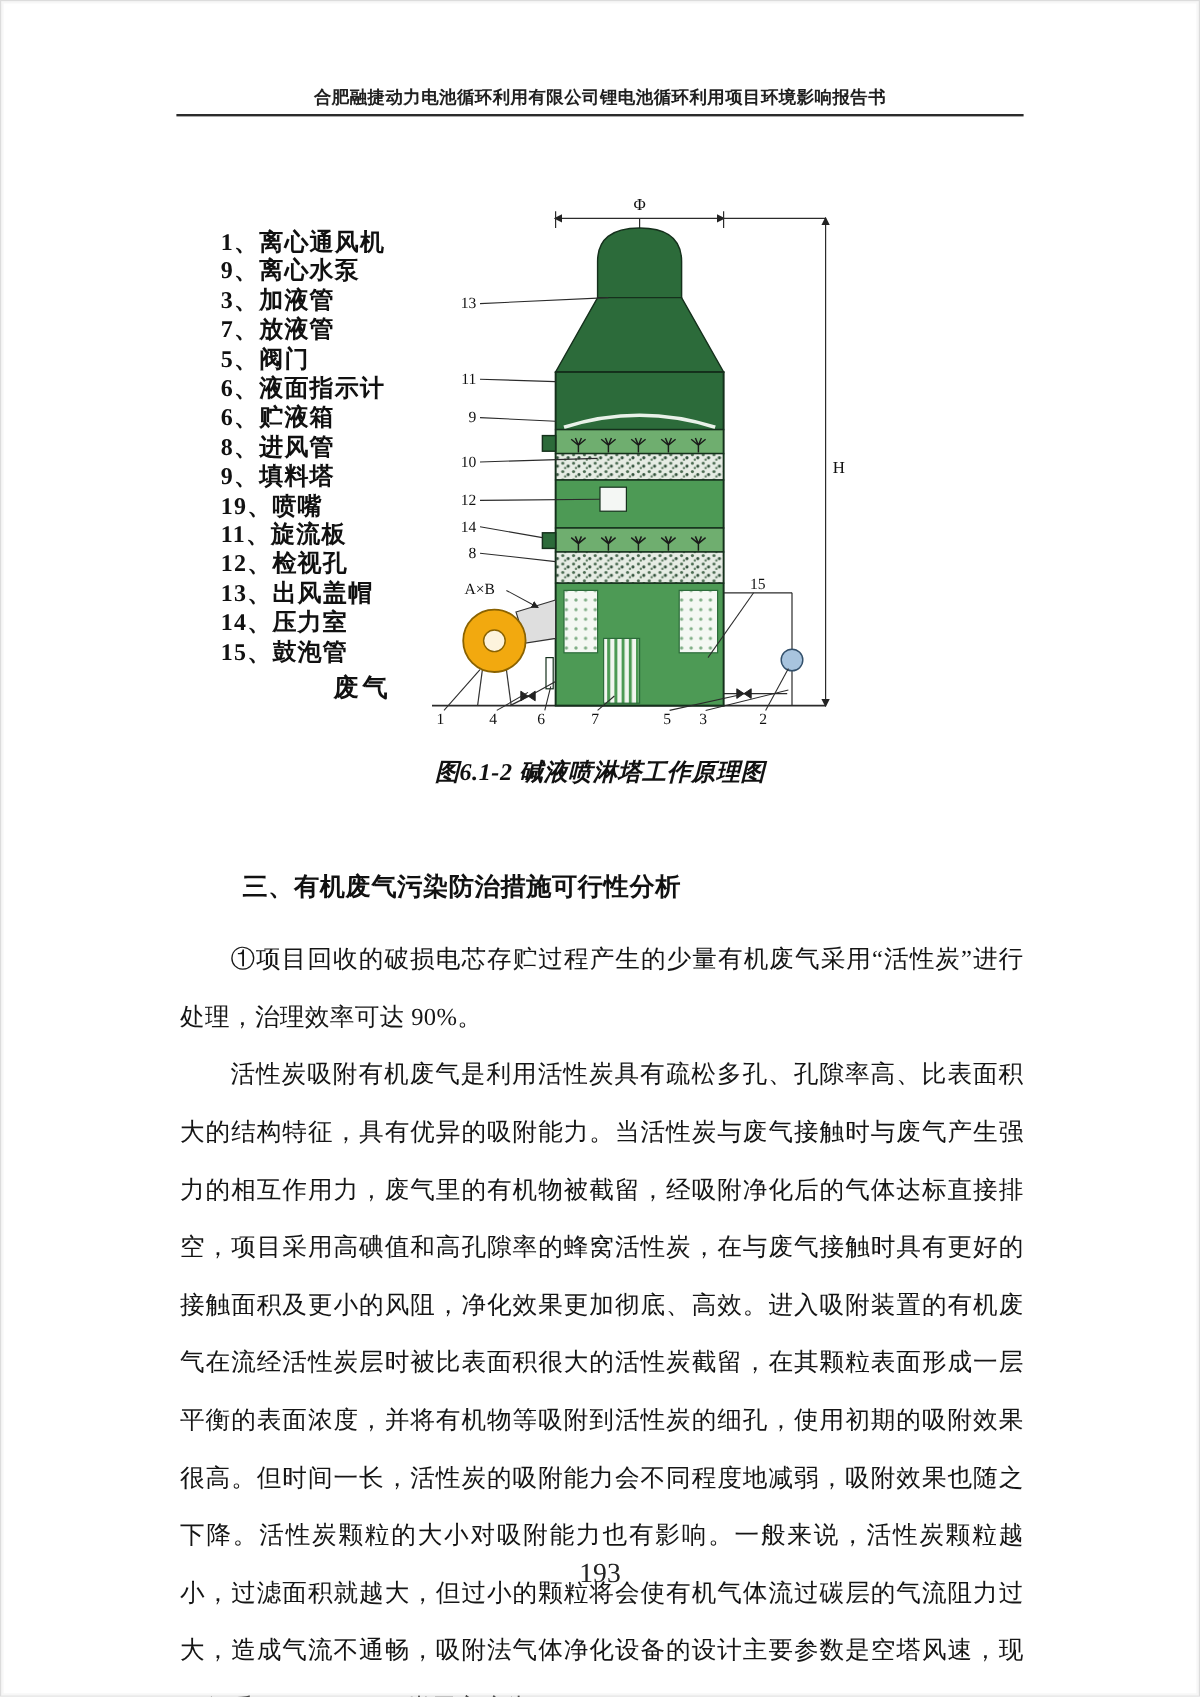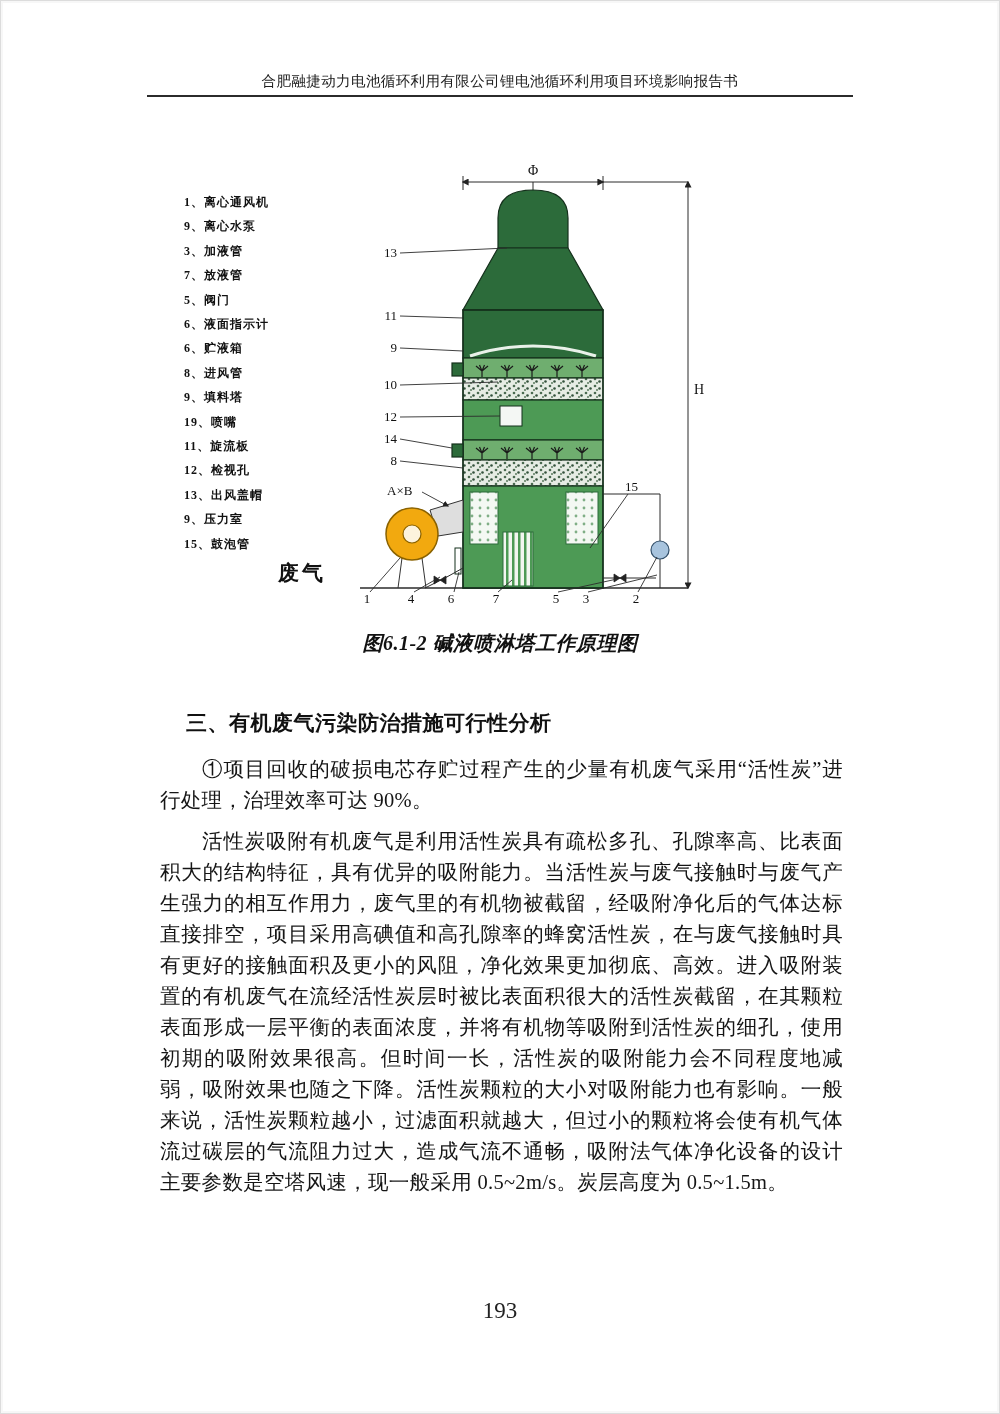--- a/index.html
+++ b/index.html
@@ -3,41 +3,41 @@
 <meta charset="utf-8">
 <style>
   html,body{margin:0;padding:0}
   body{
     width:1000px;height:1414px;position:relative;background:#ffffff;
     font-family:"Liberation Serif","DejaVu Serif",serif;color:#1a1a1a;overflow:hidden;
   }
   .page-frame{position:absolute;inset:0;border:1px solid #dcdcdc;box-shadow:inset 0 0 0 2px #f7f7f7;pointer-events:none}
   .header-title{
     position:absolute;top:72px;left:0;width:100%;text-align:center;
-    font-size:14.5px;font-weight:normal;letter-spacing:.4px;color:#202020;
+    font-size:14.5px;font-weight:bold;letter-spacing:.4px;color:#202020;
   }
   .header-rule{position:absolute;top:95px;left:147px;width:706px;height:2px;background:#2b2b2b}
   .figure-area{position:absolute;top:160px;left:150px;width:700px;height:460px}
-  .legend{position:absolute;left:34px;top:30px;font-size:12px;font-weight:bold;line-height:24.4px;letter-spacing:1px;color:#111}
+  .legend{position:absolute;left:34px;top:30px;font-size:20px;font-weight:bold;line-height:24.4px;letter-spacing:1px;color:#111}
   .legend-item{white-space:nowrap}
   .diagram-svg{position:absolute;left:110px;top:0;width:490px;height:450px}
   svg{font-family:"Liberation Serif","DejaVu Serif",serif}
   .co{font-size:13px;fill:#111}
   .dimlbl{font-size:14px;fill:#111}
   .gas{font-size:21px;font-weight:bold;fill:#111;letter-spacing:3px}
   .caption{
     position:absolute;top:630px;left:0;width:100%;text-align:center;
     font-size:20px;font-weight:bold;color:#111;letter-spacing:.5px;font-style:italic;
   }
   .text-block{position:absolute;top:703px;left:150px;width:703px}
   .section-heading{
-    font-size:21px;font-weight:bold;line-height:41px;padding-left:36px;margin:0;color:#111;letter-spacing:.5px;
+    font-size:21px;font-weight:bold;line-height:41px;padding-left:36px;margin:16px;color:#111;letter-spacing:.5px;
   }
   .para{
-    font-size:20.5px;line-height:31px;margin:10px;text-align:justify;text-indent:42px;color:#151515;letter-spacing:.3px;
+    font-size:20.5px;line-height:48px;margin:0;text-align:justify;text-indent:42px;color:#151515;letter-spacing:.3px;
   }
   .page-number{position:absolute;top:1298px;left:0;width:100%;text-align:center;font-size:23px;color:#222}
 </style>
 </head>
 <body>
 
 <div class="page-frame"></div>
 
 <div class="header-title">合肥融捷动力电池循环利用有限公司锂电池循环利用项目环境影响报告书</div>
 <div class="header-rule"></div>
@@ -51,21 +51,21 @@
     <div class="legend-item">7、放液管</div>
     <div class="legend-item">5、阀门</div>
     <div class="legend-item">6、液面指示计</div>
     <div class="legend-item">6、贮液箱</div>
     <div class="legend-item">8、进风管</div>
     <div class="legend-item">9、填料塔</div>
     <div class="legend-item">19、喷嘴</div>
     <div class="legend-item">11、旋流板</div>
     <div class="legend-item">12、检视孔</div>
     <div class="legend-item">13、出风盖帽</div>
-    <div class="legend-item">9、压力室</div>
+    <div class="legend-item">14、压力室</div>
     <div class="legend-item">15、鼓泡管</div>
   </div>
 
   <svg class="diagram-svg" viewBox="0 0 490 450">
     <defs>
       <marker id="arr" viewBox="0 0 10 10" refX="8" refY="5" markerWidth="7" markerHeight="7" orient="auto-start-reverse">
         <path d="M0,0 L10,5 L0,10 Z" fill="#222"></path>
       </marker>
       <pattern id="pack" width="9" height="7" patternUnits="userSpaceOnUse">
         <rect width="9" height="7" fill="#e6ece4"></rect>

